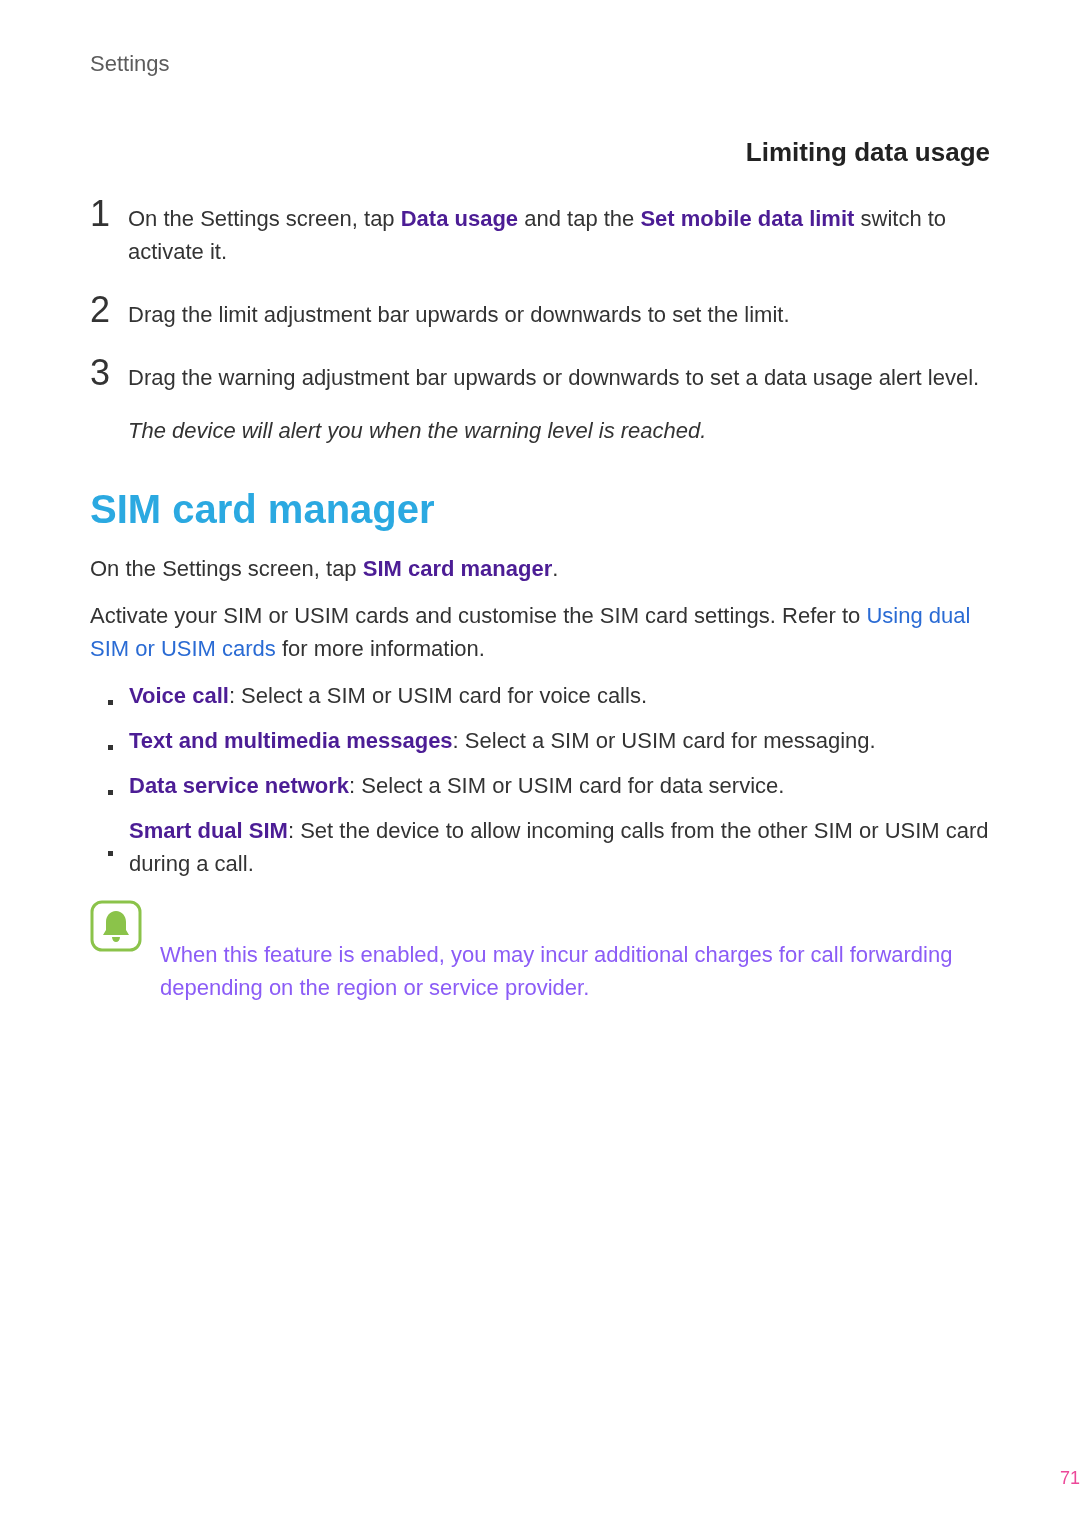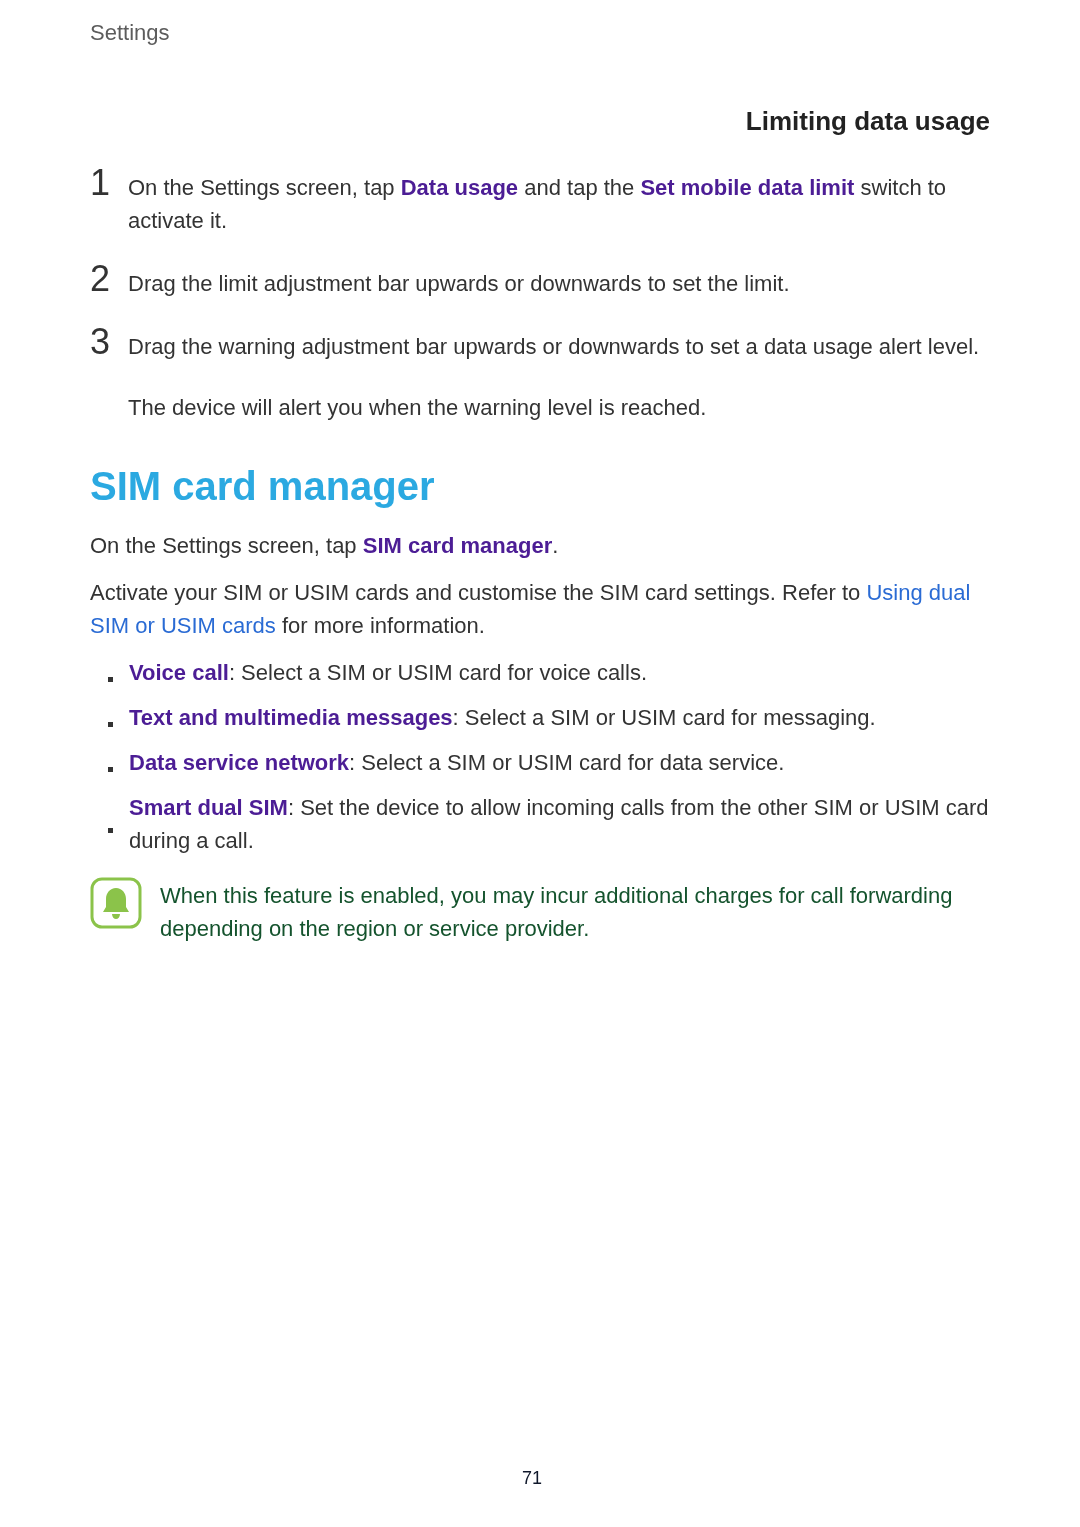--- a/index.html
+++ b/index.html
@@ -9,21 +9,21 @@
     }
     body {
       width: 1080px;
       height: 1527px;
       background: #ffffff;
       font-family: -apple-system, BlinkMacSystemFont, "Segoe UI", Arial, sans-serif;
       position: relative;
       color: #333333;
     }
     .page {
-      padding: 20px 90px 40px 90px;
+      padding: 51px 90px 40px 90px;
     }
     .header-title {
       font-size: 22px;
       color: #5c5c5c;
       font-weight: 400;
       margin-bottom: 60px;
     }
     .subsection-title {
       font-size: 26px;
       font-weight: 700;
@@ -49,21 +49,22 @@
     }
     .numbered-content {
       font-size: 22px;
       line-height: 1.5;
       color: #333333;
       flex: 1;
       padding-top: 2px;
     }
     .numbered-content .sub-line {
       display: block;
-      margin-top: 28px;
+      margin-top: 20px;
+      font-style: italic;
     }
     .section-title {
       font-size: 40px;
       font-weight: 700;
       color: #2ba9e1;
       margin-top: 30px;
       margin-bottom: 20px;
     }
     .body-text {
       font-size: 22px;
@@ -114,32 +115,33 @@
       align-items: center;
       justify-content: center;
     }
     .note-icon-svg {
       width: 52px;
       height: 52px;
     }
     .note-text {
       font-size: 22px;
       line-height: 1.5;
-      color: #14532d;
+      color: #8b5cf6;
       flex: 1;
       padding-top: 2px;
+      margin-top: 36px;
     }
     .page-number {
       position: absolute;
       bottom: 38px;
       left: 0;
-      right: 16px;
-      text-align: center;
+      right: 0;
+      text-align: right;
       font-size: 18px;
-      color: #0f172a;
+      color: #ec4899;
     }
     .bold {
       font-weight: 700;
       color: #4c1d95;
     }
   </style>
 </head>
 <body>
 
 <div class="page">

